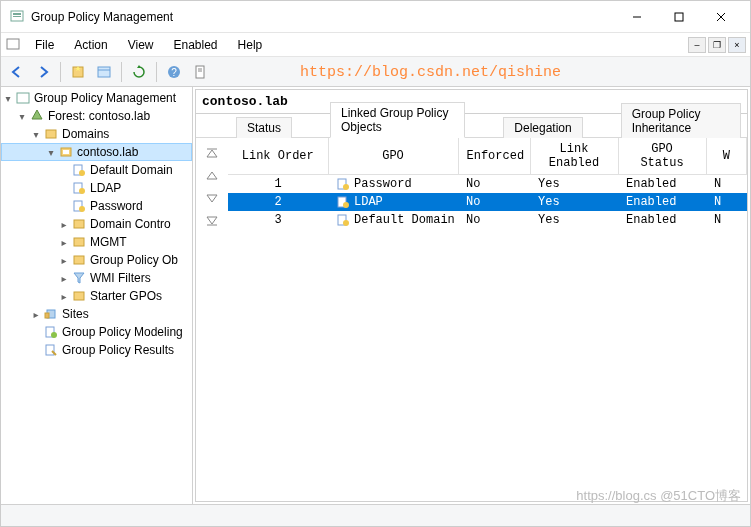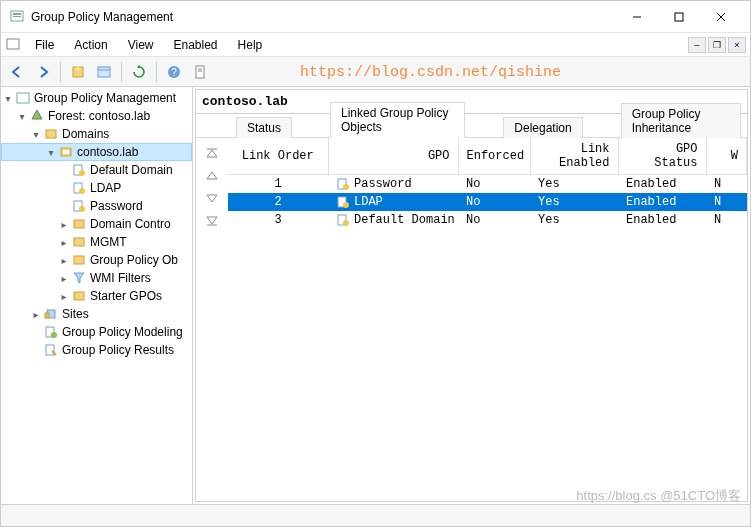--- a/index.html
+++ b/index.html
@@ -30,21 +30,21 @@
 .contentpane { flex: 1; display: flex; flex-direction: column; overflow: hidden; border: 1px solid #d0d0d0; margin: 2px; }
 .scopehdr { font-family: "Courier New", monospace; font-weight: bold; font-size: 13px; padding: 4px 6px; background: #fff; border-bottom: 1px solid #d0d0d0; }
 .tabs { display: flex; align-items: flex-end; height: 24px; padding: 0 4px; background: #fff; border-bottom: 1px solid #d9d9d9; }
 .tab { padding: 3px 10px; border: 1px solid #d9d9d9; border-bottom: none; margin-right: 2px; background: #f7f7f7; cursor: pointer; font-size: 12px; position: relative; top: 1px; margin-left: 36px; }
 .tab.active { background: #fff; border-bottom: 1px solid #fff; }
 .tabbody { flex: 1; display: flex; overflow: hidden; background: #fff; }
 .movebtns { width: 32px; display: flex; flex-direction: column; align-items: center; padding-top: 8px; gap: 6px; }
 .mbtn { width: 20px; height: 16px; display: flex; align-items: center; justify-content: center; color: #777; cursor: pointer; }
 .tblwrap { flex: 1; overflow: auto; position: relative; font-family: Liberation Mono, monospace; }
 table { border-collapse: collapse; width: 100%; table-layout: fixed; }
-th { text-align: right; font-weight: normal; padding: 4px 8px; border-bottom: 1px solid #e0e0e0; border-right: 1px solid #e0e0e0; background: #fff; font-size: 12px; height: 24px; }
+th { text-align: center; font-weight: normal; padding: 4px 8px; border-bottom: 1px solid #e0e0e0; border-right: 1px solid #e0e0e0; background: #fff; font-size: 12px; height: 24px; }
 td { padding: 2px 8px; font-size: 12px; height: 18px; white-space: nowrap; overflow: hidden; }
 tr.selectedrow td { background: #0078d7; color: #fff; }
 .col-order { width: 100px; text-align: center; }
 .col-gpo { width: 130px; }
 .col-enf { width: 72px; }
 .col-le { width: 88px; }
 .col-gs { width: 88px; }
 .gpoic { display: inline-flex; width: 14px; height: 14px; margin-right: 4px; vertical-align: middle; }
 .statusbar { height: 22px; border-top: 1px solid #d0d0d0; background: #f5f6f7; }
 .hscroll { height: 17px; overflow-x: scroll; overflow-y: hidden; }

